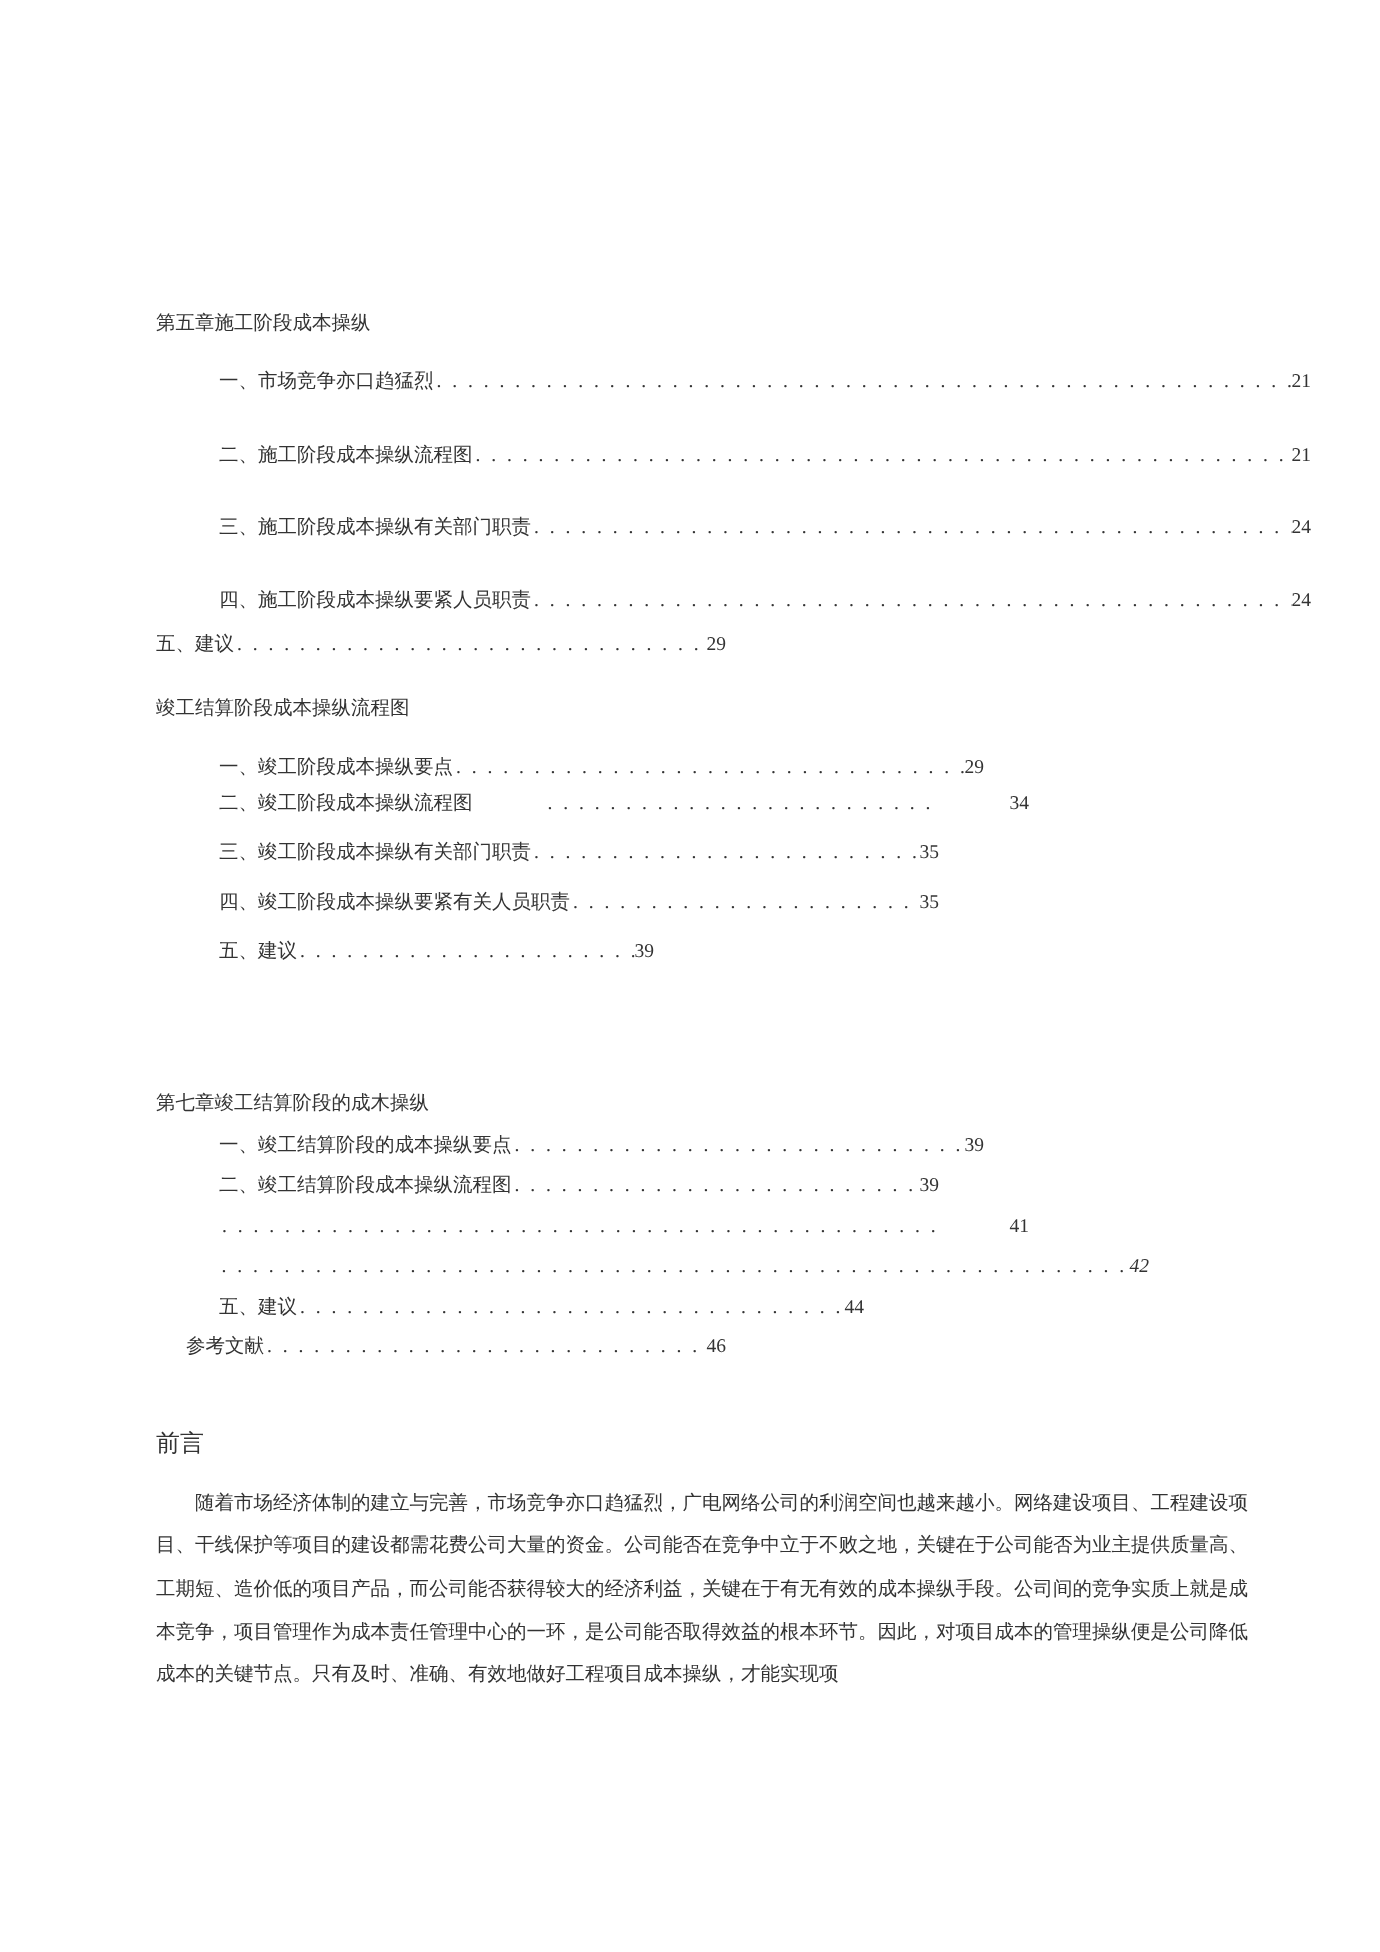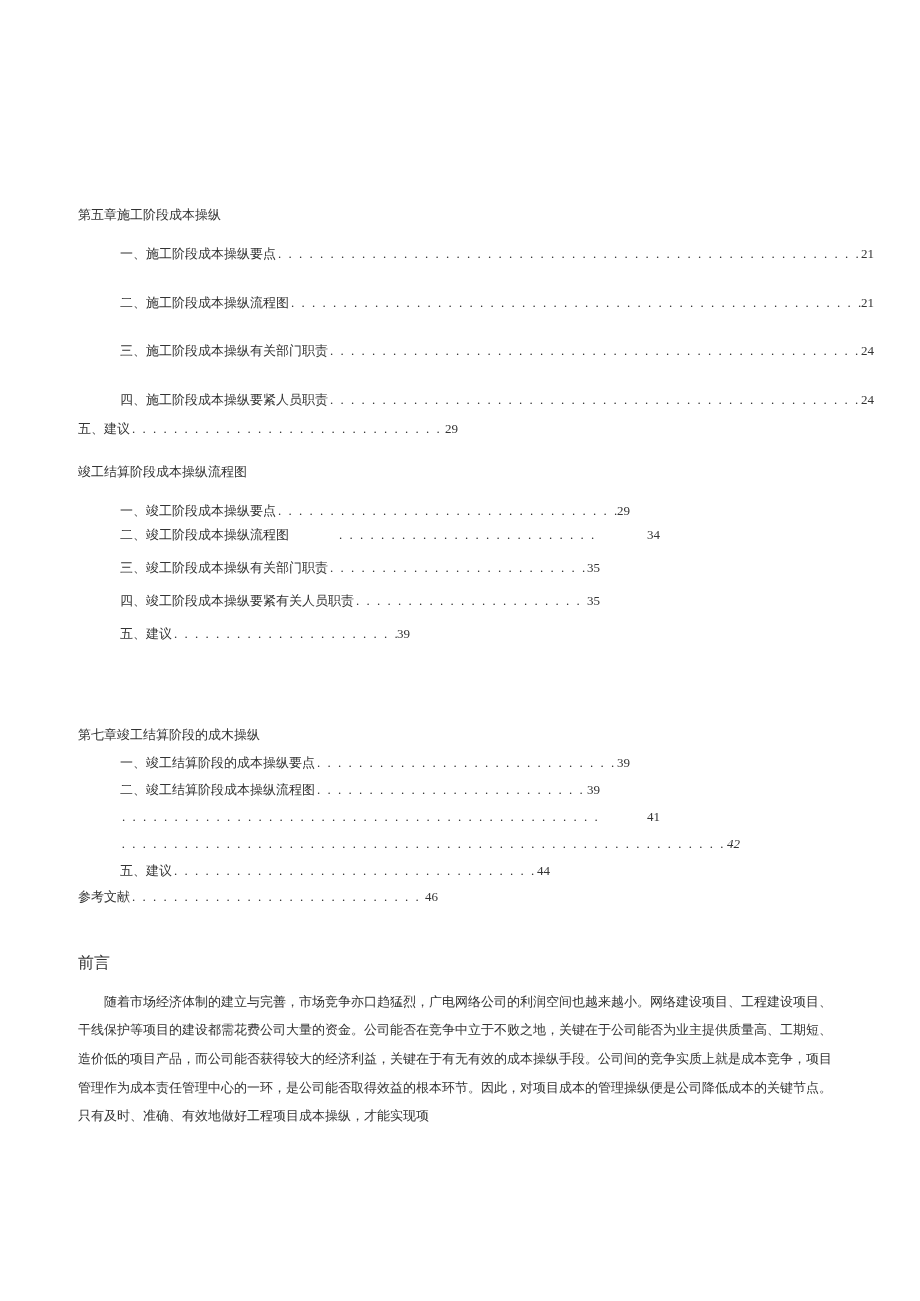--- a/index.html
+++ b/index.html
@@ -4,21 +4,21 @@
   <style>
     body {
       margin: 0;
       padding: 0;
       font-family: "SimSun", "宋体", serif;
       background: #ffffff;
       color: #333333;
       width: 920px;
     }
     .page {
-      padding: 205px 88px 100px 78px;
+      padding: 205px 88px 100px 104px;
       font-size: 13px;
       line-height: 1.6;
     }
     .chapter-title {
       font-size: 13px;
       margin-bottom: 18px;
       margin-top: 0;
     }
     .toc-item {
       display: flex;
@@ -55,34 +55,34 @@
       text-align: justify;
     }
     .preface-indent { display: inline-block; width: 2em; }
     .w-full { width: 100%; }
     .w-620 { width: 620px; }
     .w-540 { width: 540px; gap: 48px; }
     .w-510 { width: 510px; }
     .w-480 { width: 480px; }
     .w-430 { width: 430px; }
     .w-290 { width: 290px; }
-    .w-360 { width: 360px; }
+    .w-360 { width: 360px; margin-left: 20px; }
     .w-380 { width: 380px; }
   </style>
 </head>
 <body>
 
 <div class="page">
 
   <div>
     <div class="chapter-title">第五章施工阶段成本操纵</div>
 
     <div class="toc-spaced">
       <div class="toc-item toc-indent-1 w-full">
-        <span class="toc-label">一、施工阶段成本操纵要点</span>
+        <span class="toc-label">一、市场竞争亦口趋猛烈</span>
         <span class="toc-dots"></span>
         <span class="toc-page">21</span>
       </div>
       <div class="toc-item toc-indent-1 w-full">
         <span class="toc-label">二、施工阶段成本操纵流程图</span>
         <span class="toc-dots"></span>
         <span class="toc-page">21</span>
       </div>
       <div class="toc-item toc-indent-1 w-full">
         <span class="toc-label">三、施工阶段成本操纵有关部门职责</span>

